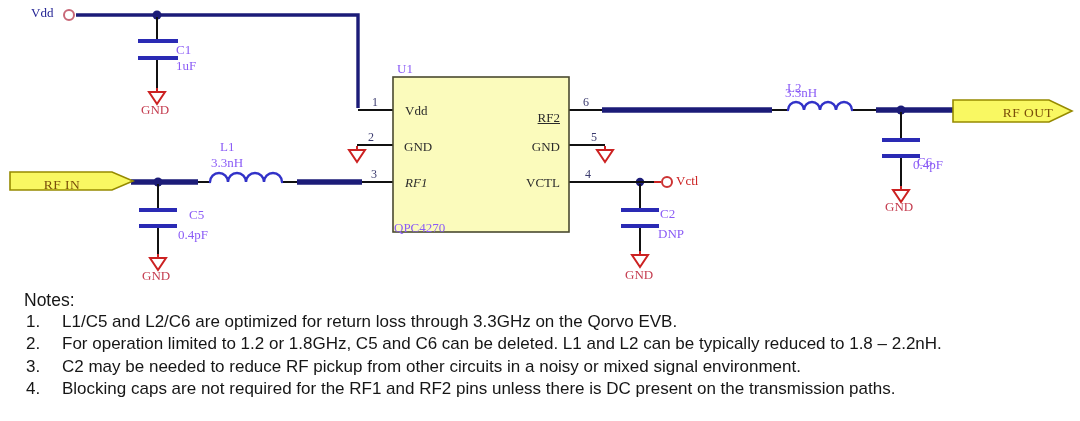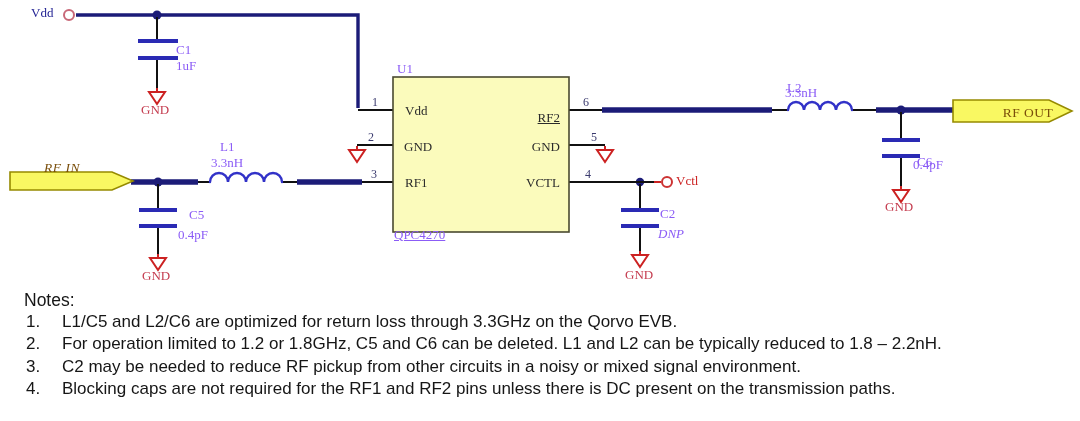--- a/index.html
+++ b/index.html
@@ -176,49 +176,49 @@
 
     <rect x="393" y="77" width="176" height="155" fill="#fbfbbc" stroke="#4a4a30" stroke-width="1.6"></rect>
   </svg>
 
   <div class="lbl" style="left:31px;top:6px;">Vdd</div>
 
   <div class="ref-text" style="left:176px;top:42px;">C1</div>
   <div class="ref-text" style="left:176px;top:58px;">1uF</div>
   <div class="lbl red" style="left:141px;top:103px;">GND</div>
 
-  <div class="port-text" style="left:12px;top:160px;width:100px;font-style:italic;">RF IN</div>
+  <div class="port-text" style="left:12px;top:177px;width:100px;">RF IN</div>
 
   <div class="ref-text" style="left:212px;top:139px;margin-left:8px;">L1</div>
   <div class="ref-text" style="left:211px;top:155px;">3.3nH</div>
 
   <div class="ref-text" style="left:178px;top:207px;margin-left:11px;">C5</div>
   <div class="ref-text" style="left:178px;top:227px;">0.4pF</div>
   <div class="lbl red" style="left:142px;top:269px;">GND</div>
 
   <div class="ref-text" style="left:397px;top:61px;">U1</div>
-  <div class="ref-text" style="left:394px;top:227px;text-decoration:underline;">QPC4270</div>
+  <div class="ref-text" style="left:394px;top:220px;">QPC4270</div>
 
   <div class="pin-num" style="left:362px;top:95px;width:16px;text-align:right;">1</div>
   <div class="pin-num" style="left:358px;top:130px;width:16px;text-align:right;">2</div>
   <div class="pin-num" style="left:361px;top:167px;width:16px;text-align:right;">3</div>
   <div class="pin-num" style="left:583px;top:95px;">6</div>
   <div class="pin-num" style="left:591px;top:130px;">5</div>
   <div class="pin-num" style="left:585px;top:167px;">4</div>
 
   <div class="pin-name" style="left:405px;top:103px;">Vdd</div>
   <div class="pin-name" style="left:404px;top:139px;">GND</div>
-  <div class="pin-name" style="left:405px;top:175px;">RF1</div>
+  <div class="pin-name" style="left:405px;top:175px;font-style:italic;">RF1</div>
   <div class="pin-name right" style="left:480px;top:110px;text-decoration:underline;">RF2</div>
   <div class="pin-name right" style="left:480px;top:139px;">GND</div>
   <div class="pin-name right" style="left:480px;top:175px;">VCTL</div>
 
   <div class="lbl redterm" style="left:676px;top:174px;">Vctl</div>
   <div class="ref-text" style="left:660px;top:206px;">C2</div>
-  <div class="ref-text" style="left:658px;top:226px;font-style:italic;">DNP</div>
+  <div class="ref-text" style="left:658px;top:226px;">DNP</div>
   <div class="lbl red" style="left:625px;top:268px;">GND</div>
 
   <div class="ref-text" style="left:787px;top:80px;text-align:right;">L2</div>
   <div class="ref-text" style="left:785px;top:85px;">3.3nH</div>
   <div class="port-text" style="left:953px;top:105px;width:102px;margin-left:24px;">RF OUT</div>
   <div class="ref-text" style="left:917px;top:154px;">C6</div>
   <div class="ref-text" style="left:913px;top:157px;">0.4pF</div>
   <div class="lbl red" style="left:885px;top:200px;">GND</div>
 
   <div class="notes">

